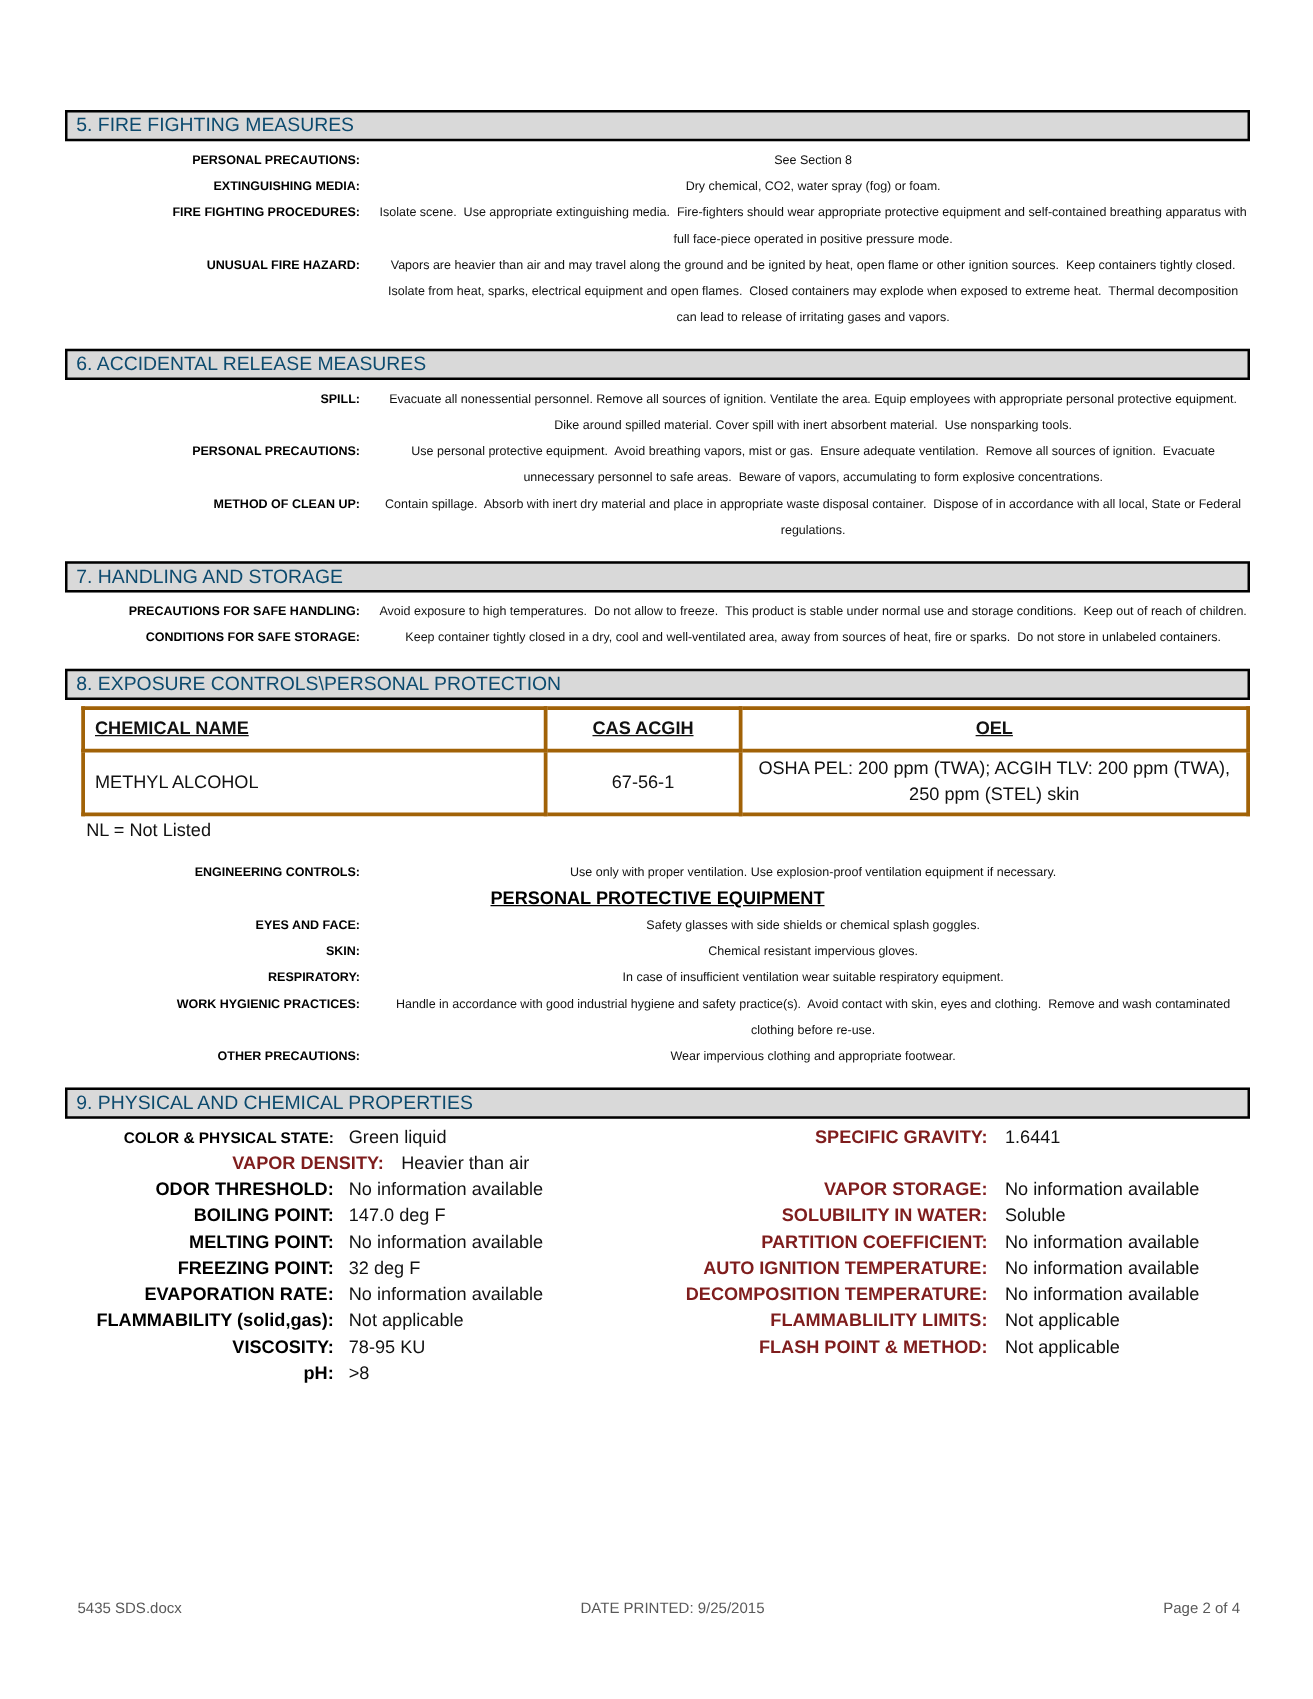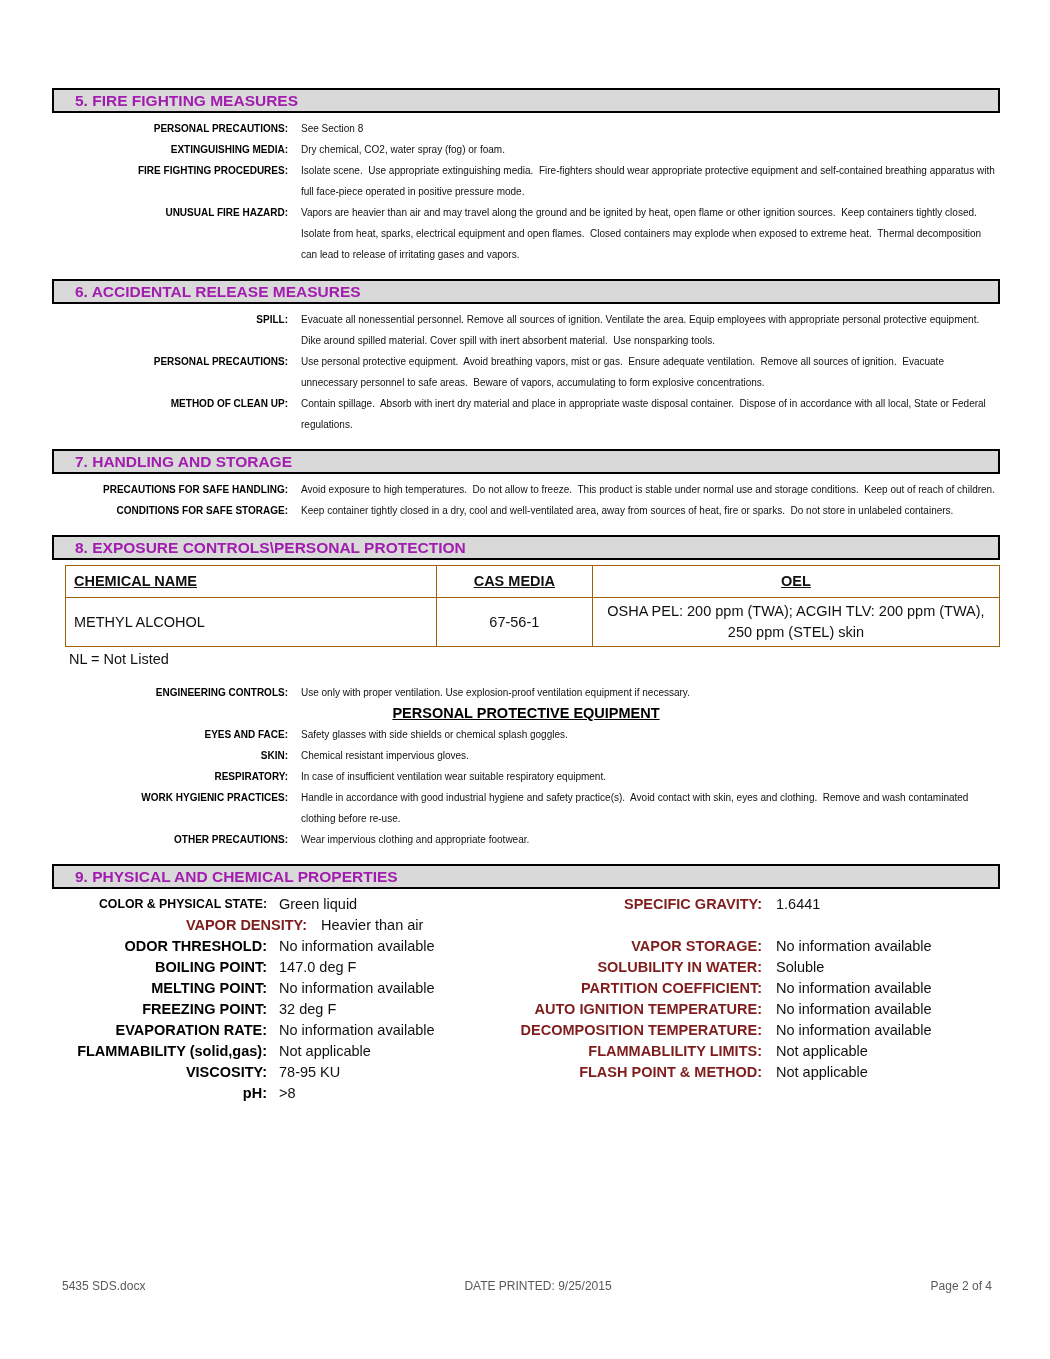--- a/index.html
+++ b/index.html
@@ -5,42 +5,42 @@
   html,body { margin:0; padding:0; background:#ffffff; }
   .page {
     position:relative; width:1050px; height:1359px; background:#ffffff;
     font-family:"Liberation Sans", sans-serif; color:#111; overflow:hidden;
   }
   .content { position:absolute; top:88px; left:52px; width:948px; }
 
   .sec { margin-bottom:14px; }
   .sec-bar {
     background:#d9d9d9; border:2px solid #000; box-sizing:border-box;
-    font-weight:700; font-size:15.5px; line-height:19px; padding:1px 21px;
-    margin-bottom:5px; color:#a21caf;
+    font-weight:400; font-size:15.5px; line-height:19px; padding:1px 7px;
+    margin-bottom:5px; color:#0c4a6e;
   }
   .row { display:flex; font-size:10px; line-height:21px; }
   .lbl { width:236px; min-width:236px; text-align:right; font-weight:700; color:#000; }
-  .val { padding-left:13px; flex:1; white-space:pre-wrap; }
+  .val { padding-left:13px; flex:1; white-space:pre-wrap;text-align:center; }
 
   
   .tbl { border-collapse:collapse; margin:2px 0 2px 13px; width:935px; table-layout:fixed; }
-  .tbl th, .tbl td { border:1px solid #a16207; font-size:14.5px; line-height:21px; vertical-align:middle; }
+  .tbl th, .tbl td { border:3px solid #a16207; font-size:14.5px; line-height:21px; vertical-align:middle; }
   .tbl th { font-weight:700; padding:5px 4px; text-align:center; }
   .tbl th span, .tbl td span { display:inline; }
   .tbl th .und { text-decoration:underline; }
   .tbl th.chem, .tbl td.chem { text-align:left; padding-left:8px; }
   .tbl td { text-align:center; padding:3px 6px; }
   .col-chem { width:368px; } .col-cas { width:155px; } .col-oel { width:404px; }
   .note { font-size:14.5px; line-height:21px; margin:2px 0 0 17px; }
   .gap12 { height:12px; }
   .ppe { text-align:center; font-weight:700; text-decoration:underline; font-size:14.5px; line-height:21px; color:#000; }
 
   
-  .s9row { display:flex; font-size:14.5px; line-height:21px; }
+  .s9row { display:flex; font-size:14.5px; line-height:21px;gap:28px; }
   .s9l { display:flex; width:455px; min-width:455px; }
   .s9r { display:flex; flex:1; }
   .lbl9l { width:215px; min-width:215px; text-align:right; font-weight:700; color:#000; }
   .lbl9l.sm { font-size:12.3px; }
   .val9l { padding-left:12px; flex:1; }
   .lbl9r { width:255px; min-width:255px; text-align:right; font-weight:700; color:#7f1d1d; }
   .val9r { padding-left:14px; flex:1; }
 
   .footer {
     position:absolute; top:1278px; left:62px; right:58px;
@@ -106,21 +106,21 @@
       <div class="sec-bar">8. EXPOSURE CONTROLS\PERSONAL PROTECTION</div>
       <table class="tbl">
         <colgroup>
             <col class="col-chem">
             <col class="col-cas">
             <col class="col-oel">
           </colgroup>
         <tbody>
             <tr>
           <th class="chem"><span class="und">CHEMICAL NAME</span></th>
-          <th><span class="und">CAS MEDIA</span></th>
+          <th><span class="und">CAS ACGIH</span></th>
           <th><span class="und">OEL</span></th>
         </tr>
         <tr>
           <td class="chem">METHYL ALCOHOL</td>
           <td>67-56-1</td>
           <td>OSHA PEL: 200 ppm (TWA); ACGIH TLV: 200 ppm (TWA), 250 ppm (STEL) skin</td>
         </tr>
       </tbody>
         </table>
       <div class="note">NL = Not Listed</div>

